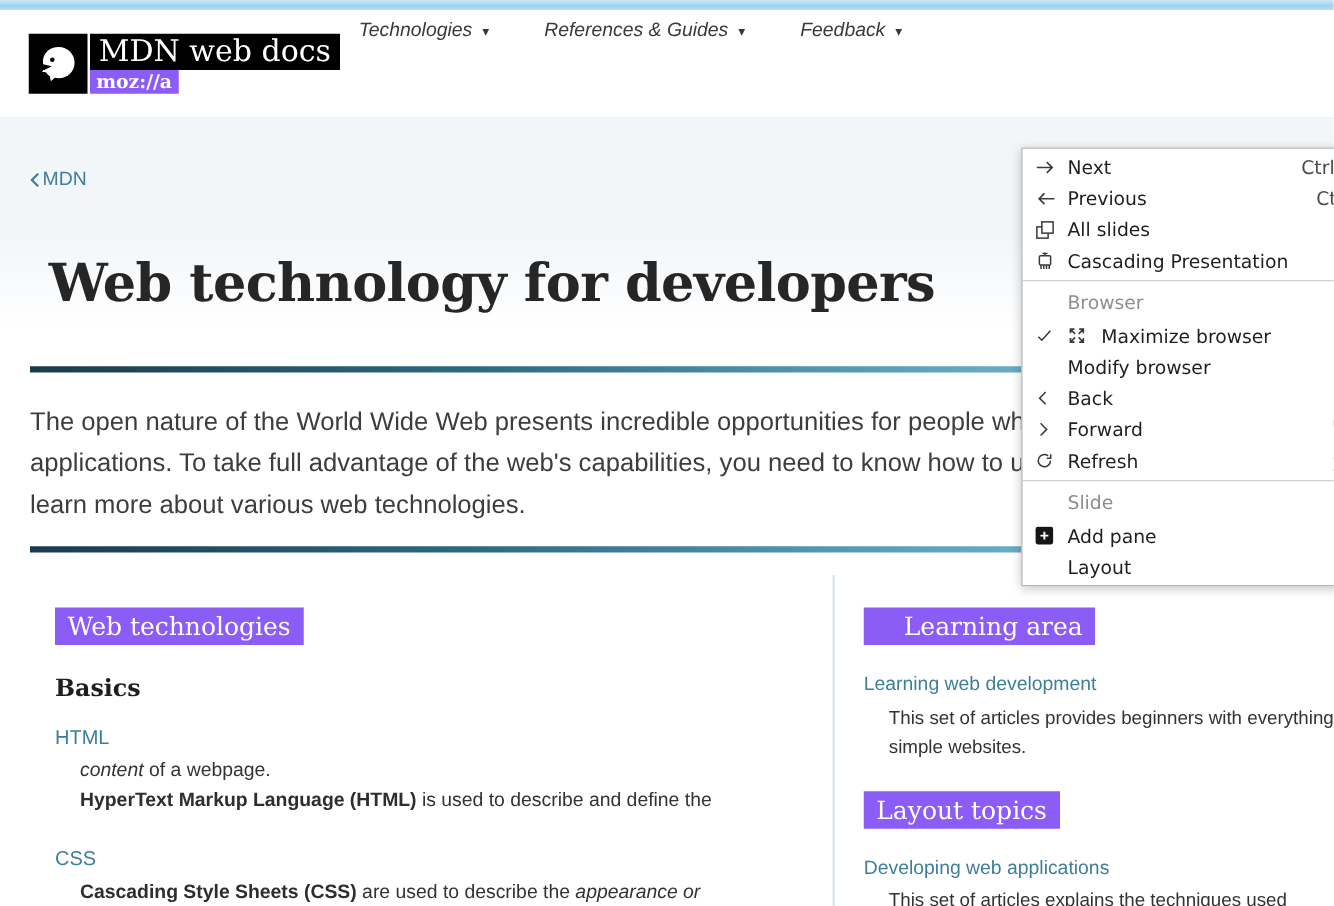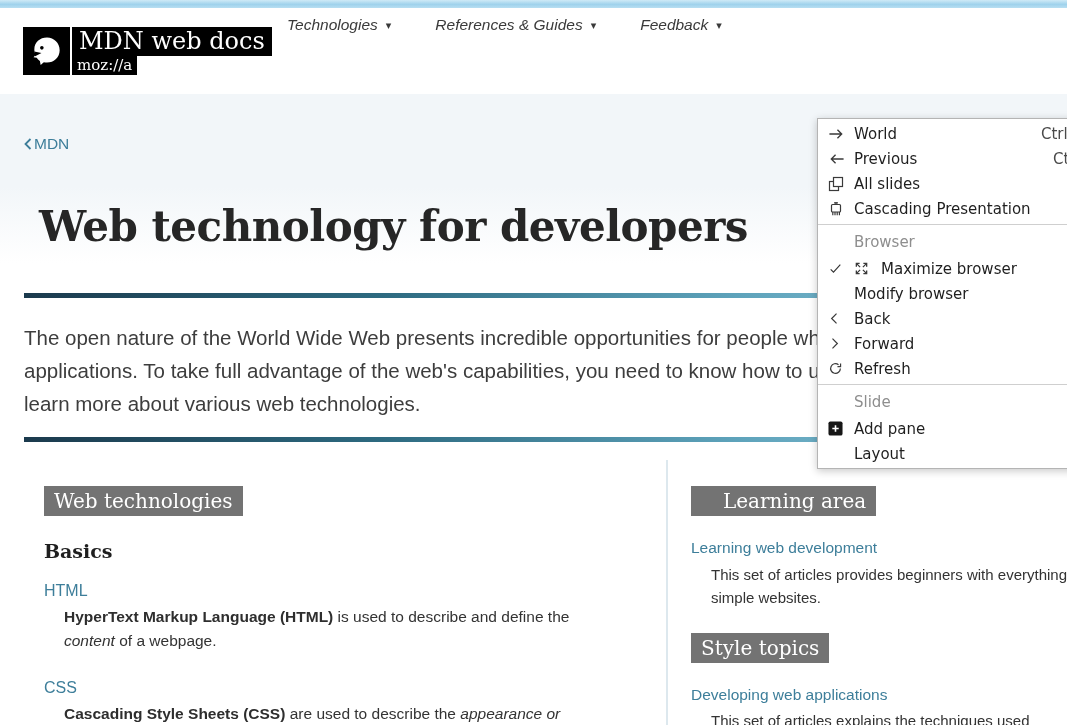--- a/index.html
+++ b/index.html
@@ -8,21 +8,21 @@
   
   .topbar{position:absolute;left:0;top:0;width:1067px;height:8px;
           background:linear-gradient(180deg,#cfeaf7 0%,#9fd2ec 55%,#b8dff2 100%);}
 
   
   .header{position:absolute;left:0;top:8px;width:1067px;height:86px;background:#fff;border-bottom:1px solid #e3e6e8;}
   .logo{position:absolute;left:23px;top:19px;display:flex;cursor:pointer;}
   .logo-icon{width:47px;height:48px;background:#000;display:flex;align-items:center;justify-content:center;}
   .logo-text{display:flex;flex-direction:column;margin-left:2px;align-items:flex-start;}
   .logo-title{background:#000;color:#fff;font-family:"DejaVu Serif",serif;font-size:24px;line-height:29px;height:29px;padding:0 7px;white-space:nowrap;}
-  .logo-sub{background:#000000;color:#fff;font-family:"DejaVu Serif",serif;font-weight:normal;font-size:15px;line-height:19px;height:19px;padding:0 5px;margin-top:0;}
+  .logo-sub{background:#8b5cf6;color:#fff;font-family:"DejaVu Serif",serif;font-weight:bold;font-size:15px;line-height:19px;height:19px;padding:0 5px;margin-top:0;}
   .nav{position:absolute;left:287px;top:8px;height:86px;display:flex;align-items:flex-start;gap:44px;font-style:italic;}
   .nav-item{display:flex;align-items:center;gap:8px;font-size:15.5px;color:#3a3a3a;cursor:pointer;white-space:nowrap;}
   .caret{font-family:"DejaVu Sans",sans-serif;font-size:11px;color:#3a3a3a;}
 
   
   .hero{position:absolute;left:0;top:94px;width:1067px;height:169px;
         background:linear-gradient(180deg,#f2f6f9 0%,#f2f6f9 55%,#ffffff 100%);}
   .breadcrumb{position:absolute;left:24px;top:135px;display:flex;align-items:center;gap:2px;
               color:#3d7e9a;font-size:15.5px;cursor:pointer;}
   .page-title{position:absolute;left:22px;top:185px;font-family:"DejaVu Serif",serif;font-weight:bold;
@@ -35,21 +35,21 @@
   .rule-2{top:437px;}
 
   
   .intro-line{position:absolute;left:24px;width:1043px;font-size:20.5px;color:#3d3d3d;
               white-space:nowrap;overflow:hidden;}
   .il-1{top:326px;} .il-2{top:359px;} .il-3{top:392px;}
 
   
   .col-divider{position:absolute;left:666px;top:460px;width:2px;height:265px;background:#dde8ee;}
 
-  .box-heading{position:absolute;background:#737373;color:#fff;font-family:"DejaVu Serif",serif;
+  .box-heading{position:absolute;background:#8b5cf6;color:#fff;font-family:"DejaVu Serif",serif;
                font-size:20px;line-height:22px;padding:4px 10px;white-space:nowrap;}
   .wt-box{left:44px;top:486px;}
   .la-box{left:691px;top:486px;padding-left:32px;}
   .ot-box{left:691px;top:633px;}
 
   .subheading{position:absolute;left:44px;top:540px;font-family:"DejaVu Serif",serif;font-weight:bold;
               font-size:19px;color:#1f1f1f;}
   a.link{color:#3d7e9a;text-decoration:none;cursor:pointer;text-align:center;}
   .html-link{position:absolute;left:44px;top:582px;font-size:16px;}
   .css-link{position:absolute;left:44px;top:679px;font-size:16px;}
@@ -133,47 +133,47 @@
 
 <div class="rule rule-2"></div>
 
 <div class="col-divider"></div>
 
 <div class="box-heading wt-box">Web technologies</div>
 <div class="subheading">Basics</div>
 
 <a class="link html-link">HTML</a>
 <div class="desc html-desc">
+  <div><i>content</i><span> of a webpage.</span></div>
   <div><b>HyperText Markup Language (HTML)</b><span> is used to describe and define the</span></div>
-  <div><i>content</i><span> of a webpage.</span></div>
 </div>
 
 <a class="link css-link">CSS</a>
 <div class="desc css-desc">
   <div><b>Cascading Style Sheets (CSS)</b><span> are used to describe the </span><i>appearance or</i></div>
 </div>
 
 <div class="box-heading la-box">Learning area</div>
 <a class="link la-link">Learning web development</a>
 <div class="rdesc la-desc1">This set of articles provides beginners with everything they need to start coding</div>
 <div class="rdesc la-desc2">simple websites.</div>
 
-<div class="box-heading ot-box">Style topics</div>
+<div class="box-heading ot-box">Layout topics</div>
 <a class="link ot-link">Developing web applications</a>
 <div class="rdesc ot-desc1">This set of articles explains the techniques used</div>
 
 <div class="context-menu">
 
   <div class="menu-row">
     <span class="slot">
       <svg class="micon" width="17" height="16" viewBox="0 0 18 16">
           <path d="M1.5 8h13M10 3.5L14.5 8 10 12.5" stroke="#3a3a3a" fill="none" stroke-width="1.4"></path>
         </svg>
     </span>
-    <span class="mlabel">World</span>
+    <span class="mlabel">Next</span>
     <span class="shortcut sc-next">Ctrl</span>
   </div>
 
   <div class="menu-row">
     <span class="slot">
       <svg class="micon" width="17" height="16" viewBox="0 0 18 16">
           <path d="M16.5 8h-13M8 3.5L3.5 8 8 12.5" stroke="#3a3a3a" fill="none" stroke-width="1.4"></path>
         </svg>
     </span>
     <span class="mlabel">Previous</span>

